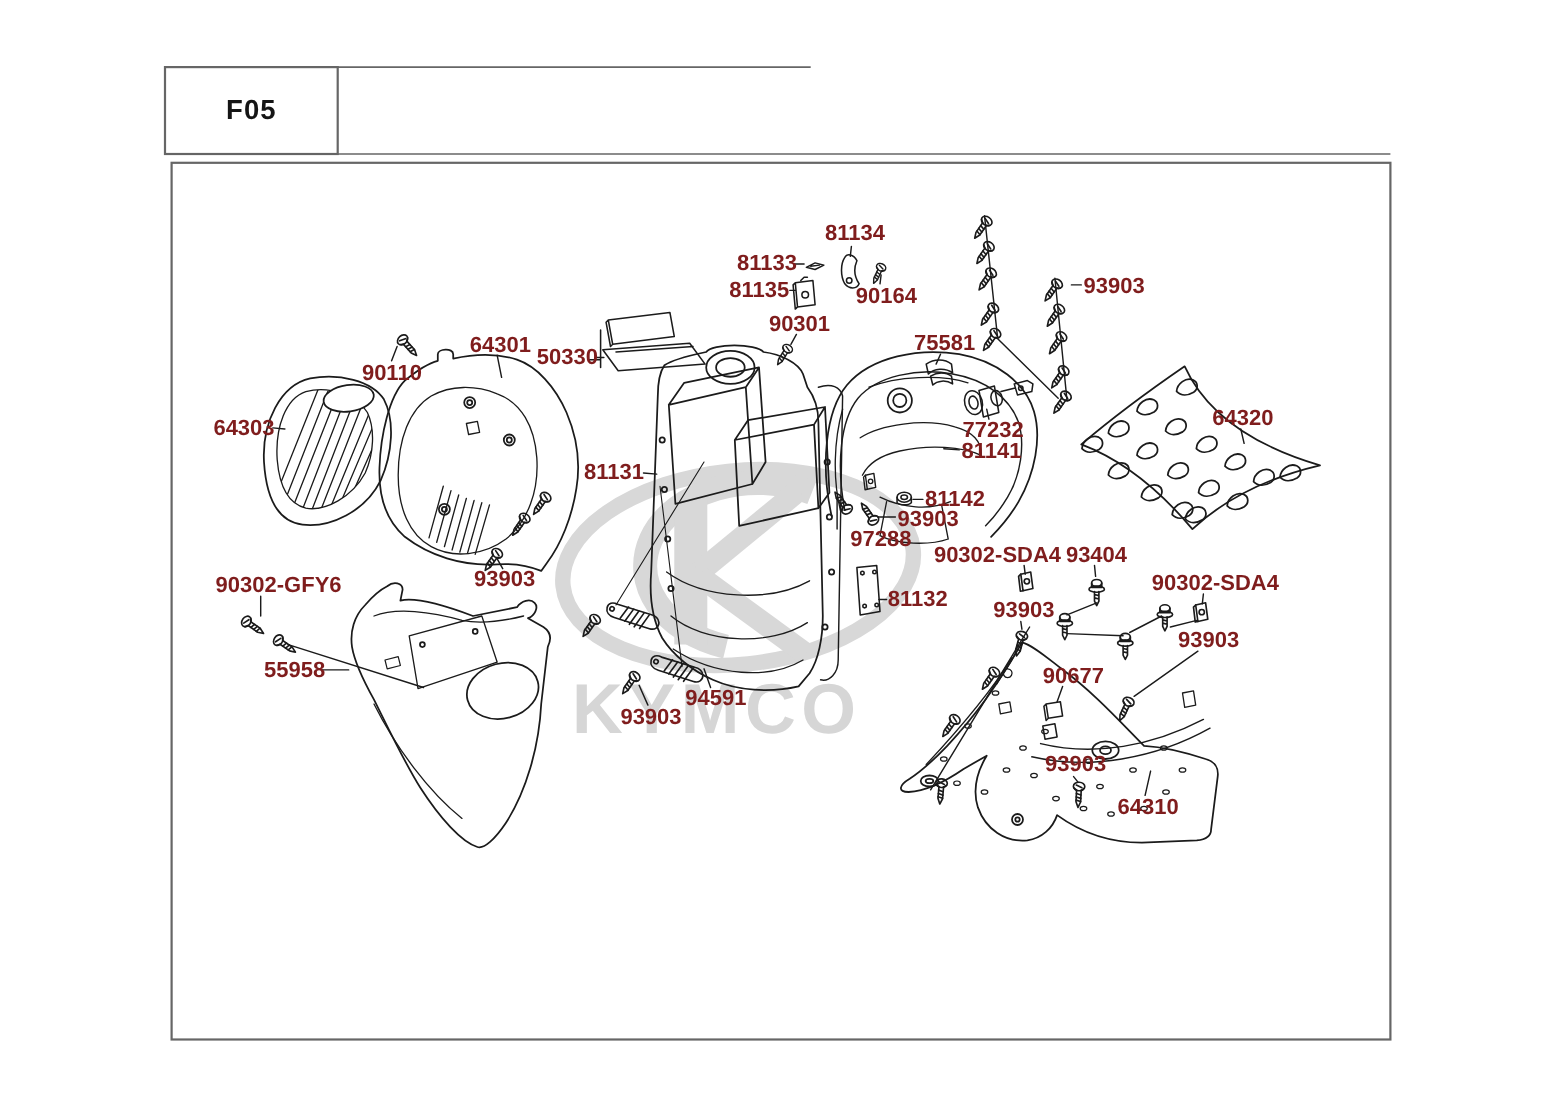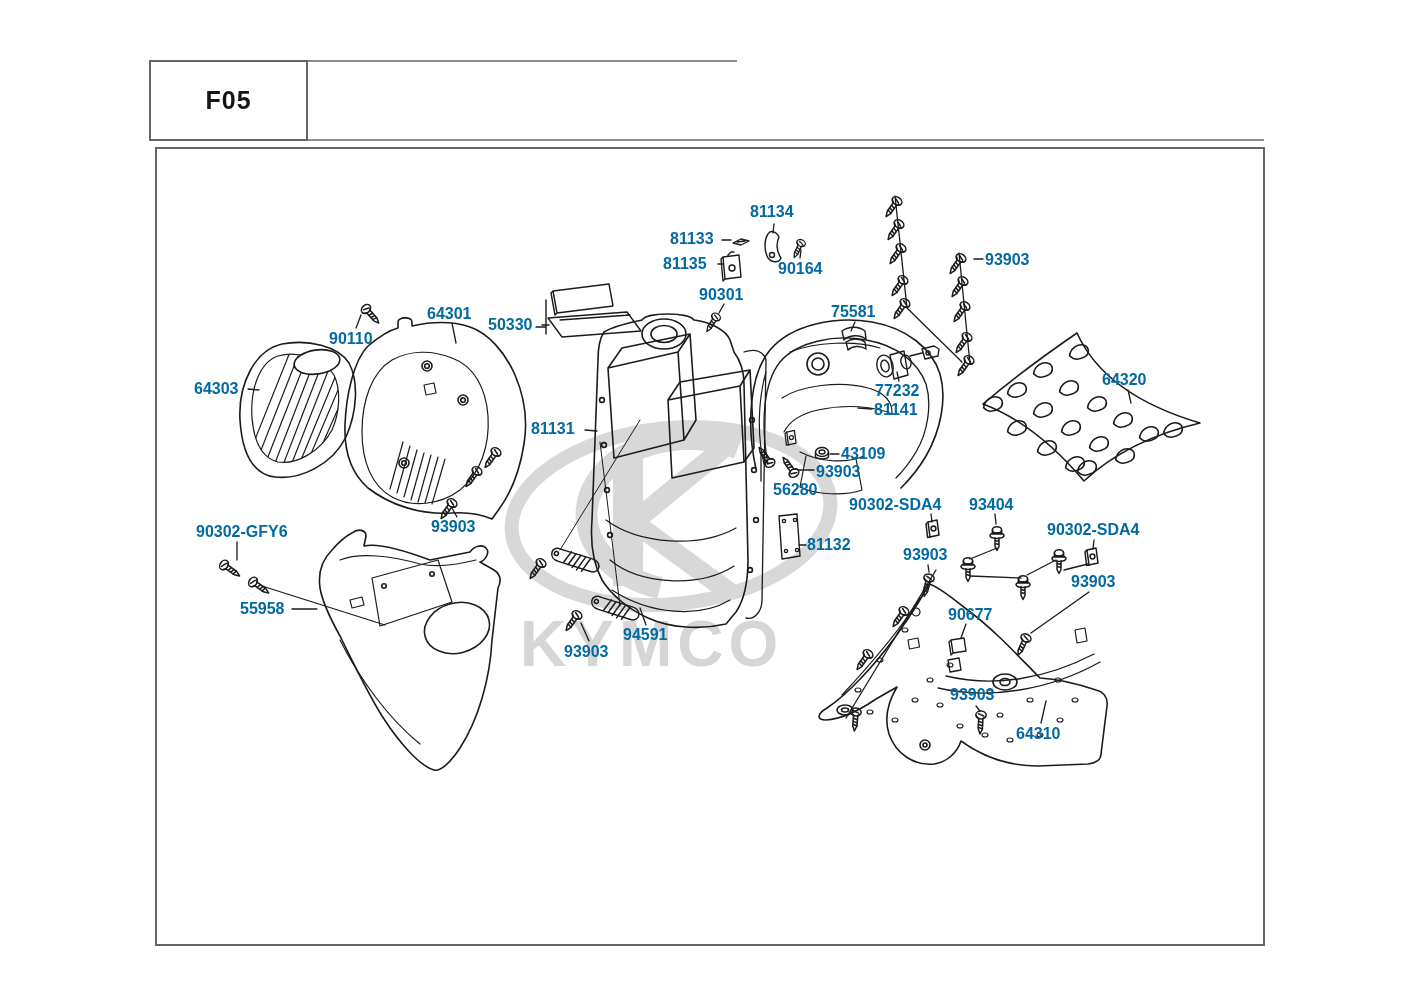--- a/index.html
+++ b/index.html
@@ -5,22 +5,22 @@
   html,body{margin:0;padding:0;background:#fff;}
   .page{position:relative;width:1415px;height:1000px;background:#fff;overflow:hidden;
         font-family:"Liberation Sans",sans-serif;color:#151515;}
   svg{position:absolute;left:0;top:0;}
   .hdr-code{position:absolute;left:150px;top:61px;width:157px;height:79px;
         display:flex;align-items:center;justify-content:center;
         font-weight:bold;font-size:25px;letter-spacing:1px;}
   .hdr-title{position:absolute;left:362px;top:79px;font-weight:bold;font-size:23px;}
   .footer{position:absolute;left:0;top:951px;width:100%;text-align:center;
         font-weight:bold;font-size:21px;}
-  .plabel{position:absolute;font-weight:bold;font-size:16px;line-height:18px;
-        white-space:nowrap;color:#0369a1;}
+  .plabel{position:absolute;font-weight:bold;font-size:20px;line-height:18px;
+        white-space:nowrap;color:#7f1d1d;}
   .wm-text{font-weight:bold;letter-spacing:5px;}
 </style>
 </head>
 <body>
 
 <div class="page">
 
 <svg width="1415" height="1000" viewBox="0 0 1415 1000">
 
   <defs>
@@ -315,23 +315,23 @@
       <div class="plabel" style="left: 831px; top: 303px;">75581</div>
       <div class="plabel" style="left: 985px; top: 251px;">93903</div>
       <div class="plabel" style="left: 427px; top: 305px;">64301</div>
       <div class="plabel" style="left: 488px; top: 316px;">50330</div>
       <div class="plabel" style="left: 329px; top: 330px;">90110</div>
       <div class="plabel" style="left: 194px; top: 380px;">64303</div>
       <div class="plabel" style="left: 1102px; top: 371px;">64320</div>
       <div class="plabel" style="left: 531px; top: 420px;">81131</div>
       <div class="plabel" style="left: 875px; top: 382px;">77232</div>
       <div class="plabel" style="left: 874px; top: 401px;">81141</div>
-      <div class="plabel" style="left: 841px; top: 445px;">43109</div>
+      <div class="plabel" style="left: 841px; top: 445px;">81142</div>
       <div class="plabel" style="left: 816px; top: 463px;">93903</div>
-      <div class="plabel" style="left: 773px; top: 481px;">56280</div>
+      <div class="plabel" style="left: 773px; top: 481px;">97288</div>
       <div class="plabel" style="left: 849px; top: 496px;">90302-SDA4</div>
       <div class="plabel" style="left: 969px; top: 496px;">93404</div>
       <div class="plabel" style="left: 431px; top: 518px;">93903</div>
       <div class="plabel" style="left: 196px; top: 523px;">90302-GFY6</div>
       <div class="plabel" style="left: 1047px; top: 521px;">90302-SDA4</div>
       <div class="plabel" style="left: 807px; top: 536px;">81132</div>
       <div class="plabel" style="left: 903px; top: 546px;">93903</div>
       <div class="plabel" style="left: 1071px; top: 573px;">93903</div>
       <div class="plabel" style="left: 240px; top: 600px;">55958</div>
       <div class="plabel" style="left: 948px; top: 606px;">90677</div>

